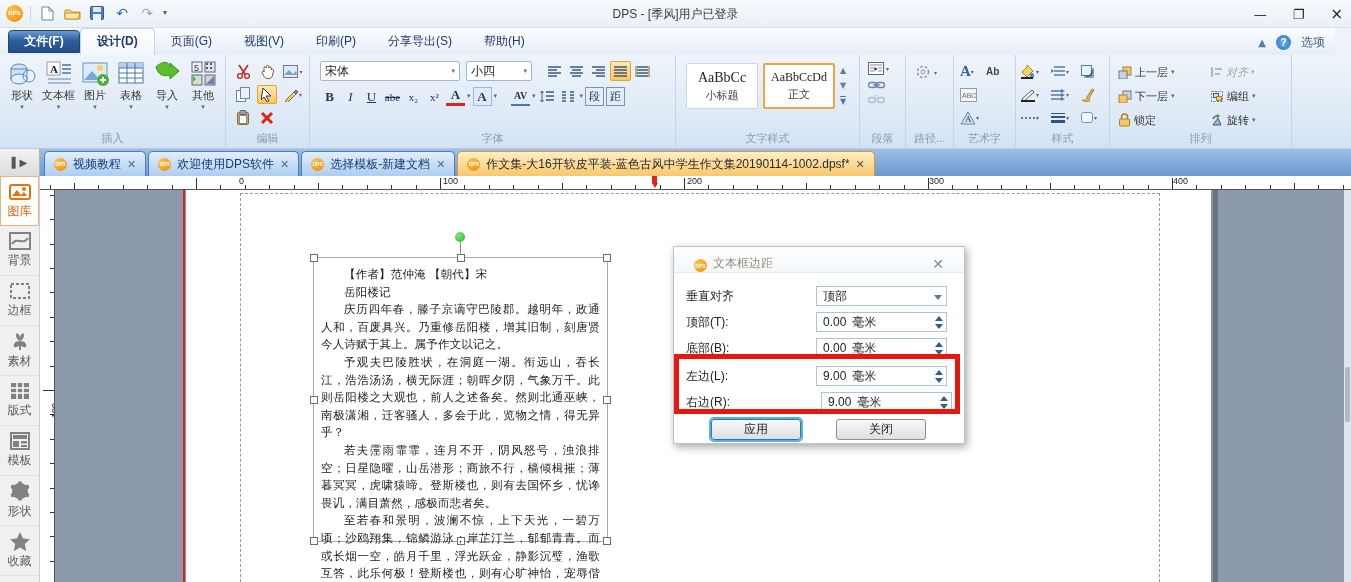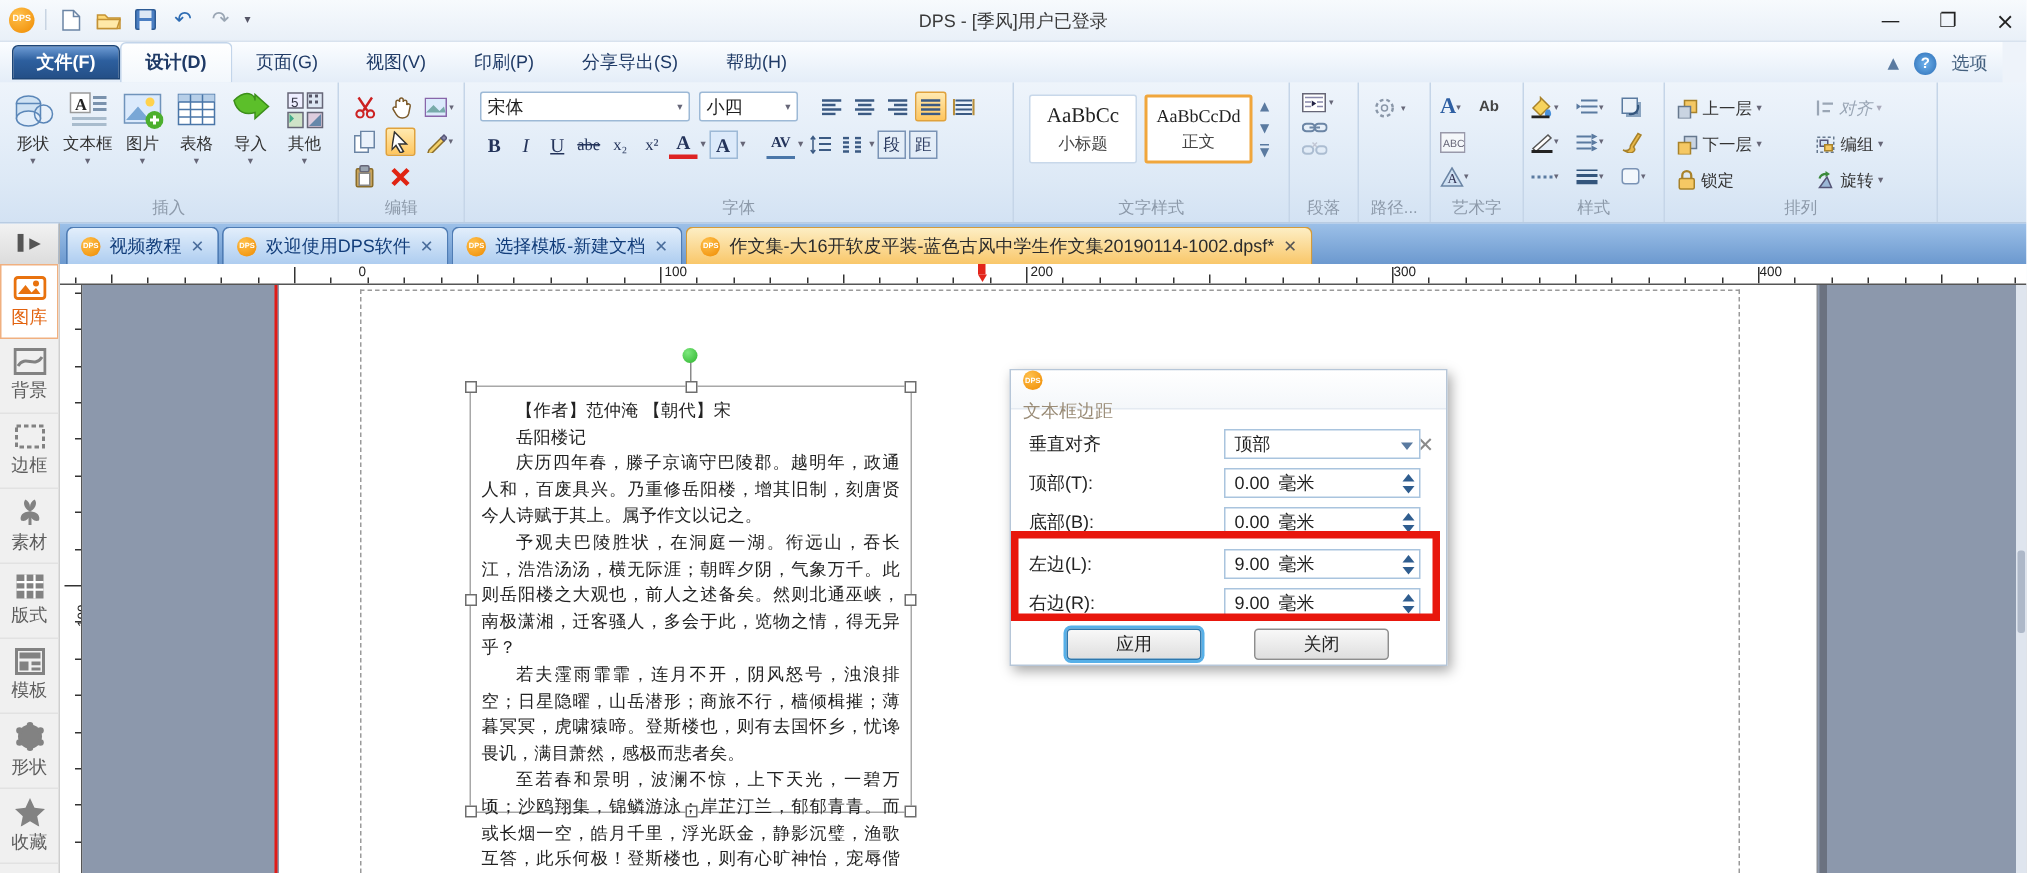--- a/index.html
+++ b/index.html
@@ -116,22 +116,22 @@
     color:#222; text-align:justify; letter-spacing:0.2px; }
   .tbody p { text-indent:2em; }
   .handle { position:absolute; width:8px; height:8px; background:#fff; border:1px solid #6e6e6e; }
   .rot-stem { position:absolute; left:146px; top:-18px; width:1px; height:18px; background:#8a8a8a; }
   .rot-handle { position:absolute; left:141px; top:-26px; width:10px; height:10px; border-radius:50%;
     background:radial-gradient(circle at 35% 30%,#7de87d,#2db42d); }
 
   
   .dialog { position:absolute; left:673px; top:246px; width:292px; height:198px; background:#fff;
     border:1px solid #b6c6d8; box-shadow:2px 3px 8px rgba(0,0,0,.35); }
-  .dlg-title { height:26px; display:flex; align-items:flex-start; gap:6px; padding:0 8px;
-    background:linear-gradient(#ffffff,#f4f7fa); border-bottom:1px solid #e4eaf1; color:#9a8c77;flex-direction:column; }
+  .dlg-title { height:26px; display:flex; align-items:flex-end; gap:6px; padding:0 20px;
+    background:linear-gradient(#ffffff,#f4f7fa); border-bottom:1px solid #e4eaf1; color:#9a8c77; }
   .dlg-close { margin-left:auto; color:#8a8a8a; font-family:"DejaVu Sans",sans-serif; font-size:14px; }
   .dlg-row { position:absolute; left:12px; right:12px; height:20px; display:flex; align-items:center; }
   .dlg-row .lab { width:130px; color:#222; }
   .field { position:relative; width:131px; height:20px; background:#fff; border:1px solid #a9c4de;
     display:flex; align-items:center; padding:0 16px 0 6px; }
   .field .unit { margin-left:6px; }
   .spin { position:absolute; right:1px; top:0; bottom:0; width:13px; display:flex; flex-direction:column;
     align-items:center; justify-content:center; gap:3px; }
   .tri-up { width:0; height:0; border-left:4px solid transparent; border-right:4px solid transparent; border-bottom:5px solid #2f5d8f; }
   .tri-dn { width:0; height:0; border-left:4px solid transparent; border-right:4px solid transparent; border-top:5px solid #2f5d8f; }
@@ -862,21 +862,21 @@
       <div class="field">
         <span>9.00</span>
           <span class="unit">毫米</span>
         <div class="spin">
             <div class="tri-up"></div>
             <div class="tri-dn"></div>
           </div>
       </div>
     </div>
 
-    <div class="dlg-row" style="top:145px;">
+    <div class="dlg-row" style="top:145px;justify-content:space-between;">
       <span class="lab">右边(R):</span>
       <div class="field">
         <span>9.00</span>
           <span class="unit">毫米</span>
         <div class="spin">
             <div class="tri-up"></div>
             <div class="tri-dn"></div>
           </div>
       </div>
     </div>

